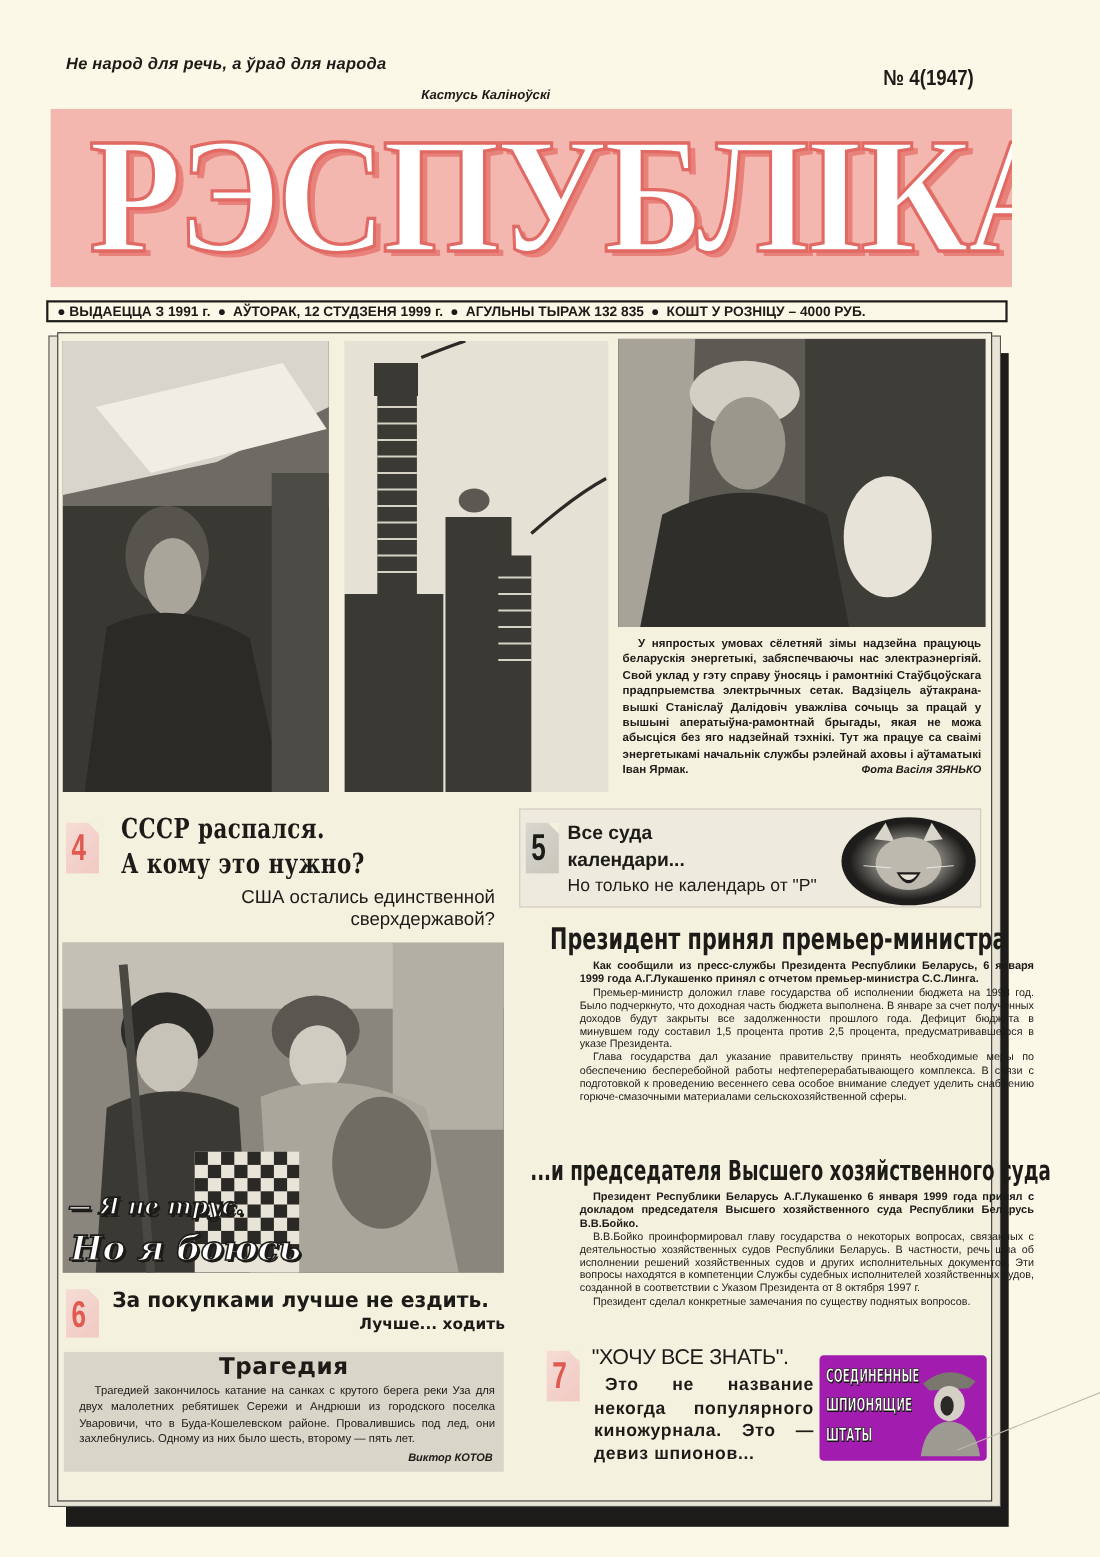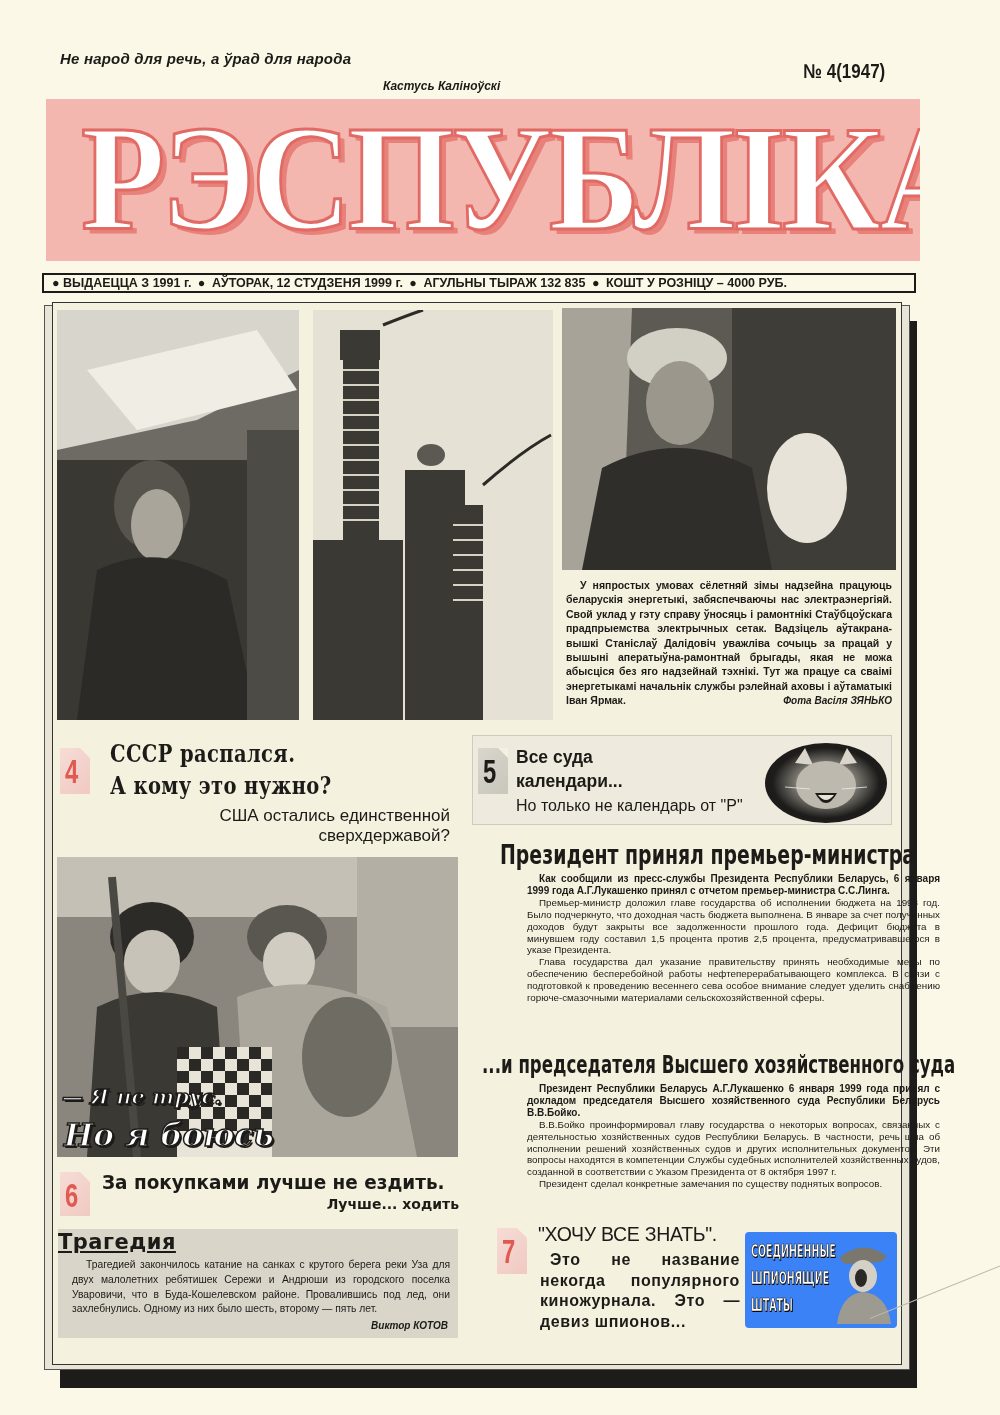--- a/index.html
+++ b/index.html
@@ -56,27 +56,27 @@
 
   .photo-4 { left: 57px; top: 857px; width: 401px; height: 300px; }
   .script-line { position: absolute; font-family: "DejaVu Serif", serif; font-style: italic; font-weight: bold; color: #ffffff; -webkit-text-stroke: 1.5px #1c1b18; text-shadow: 2px 2px 0 #1c1b18; }
   .script-1 { left: 62px; top: 1084px; font-size: 21px; }
   .script-2 { left: 64px; top: 1117px; font-size: 31px; }
 
   .teaser6-title { position: absolute; left: 102px; top: 1170px; font-family: "DejaVu Sans", sans-serif; font-weight: bold; font-size: 19px; line-height: 24px; transform: scaleX(0.97); transform-origin: left; white-space: nowrap; }
   .teaser6-sub { position: absolute; right: 541px; top: 1196px; font-family: "DejaVu Sans", sans-serif; font-weight: bold; font-size: 14px; }
 
   .tragedy-box { position: absolute; left: 58px; top: 1229px; width: 400px; height: 109px; background: #d9d5c9; }
-  .tragedy-title { position: absolute; left: 58px; top: 1231px; width: 400px; text-align: left; font-family: "DejaVu Sans", sans-serif; font-weight: bold; font-size: 21px; line-height: 22px; letter-spacing: 0.5px; text-decoration: underline; }
+  .tragedy-title { position: absolute; left: 58px; top: 1231px; width: 400px; text-align: center; font-family: "DejaVu Sans", sans-serif; font-weight: bold; font-size: 21px; line-height: 22px; letter-spacing: 0.5px; }
   .tragedy-body { position: absolute; left: 72px; top: 1258px; width: 378px; font-size: 10.3px; line-height: 14.8px; font-weight: normal; text-align: justify; text-indent: 14px; }
   .tragedy-credit { position: absolute; right: 552px; top: 1320px; font-size: 10px; font-weight: bold; font-style: italic; }
 
   .teaser7-title { position: absolute; left: 538px; top: 1222px; font-size: 19.5px; line-height: 24px; letter-spacing: -0.3px; }
   .teaser7-body { position: absolute; left: 540px; top: 1250px; width: 200px; font-size: 16px; font-weight: bold; line-height: 20.5px; text-indent: 10px; text-align: justify; letter-spacing: 0.6px; }
-  .spy-box { position: absolute; left: 745px; top: 1232px; width: 152px; height: 96px; background: #3b82f6; border-radius: 4px; overflow: hidden; }
+  .spy-box { position: absolute; left: 745px; top: 1232px; width: 152px; height: 96px; background: #a21caf; border-radius: 4px; overflow: hidden; }
   .spy-text { position: absolute; left: 6px; top: 6px; font-family: "DejaVu Sans", sans-serif; font-weight: bold; color: #ffffff; -webkit-text-stroke: 0.7px #1c1b18; font-size: 17px; line-height: 27px; transform: scaleX(0.56); transform-origin: left; white-space: nowrap; text-shadow: 1px 1px 0 #000; }
   .spy-figure { position: absolute; right: 4px; top: 4px; width: 62px; height: 88px; }
 
   .corner-line { position: absolute; left: 870px; top: 1318px; width: 180px; height: 1px; background: #bdb8aa; transform: rotate(-22deg); transform-origin: left; }
 </style>
 </head>
 <body>
 
 <div class="motto">Не народ для речь, а ўрад для народа</div>
 <div class="motto-author">Кастусь Каліноўскі</div>

